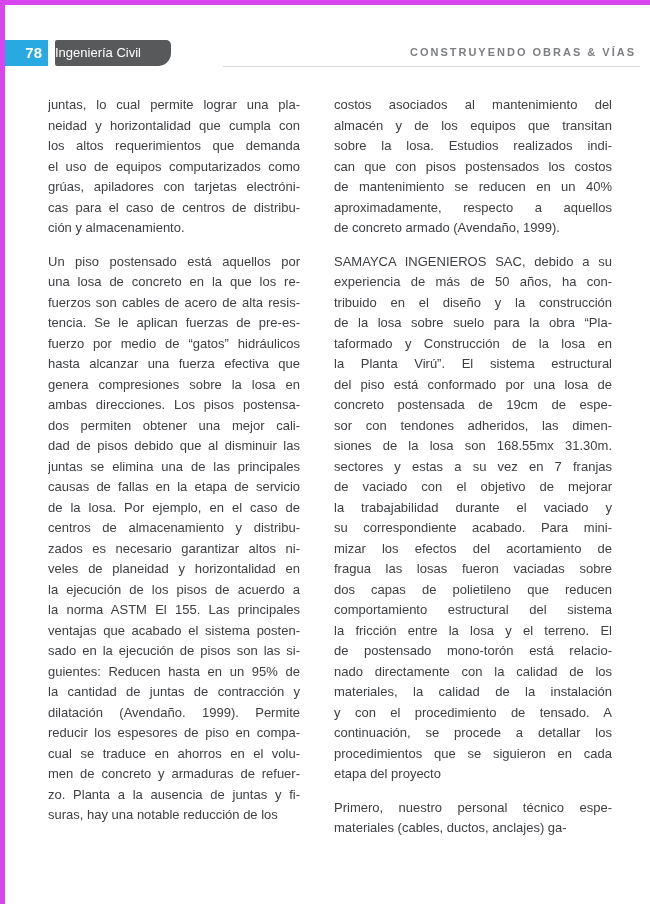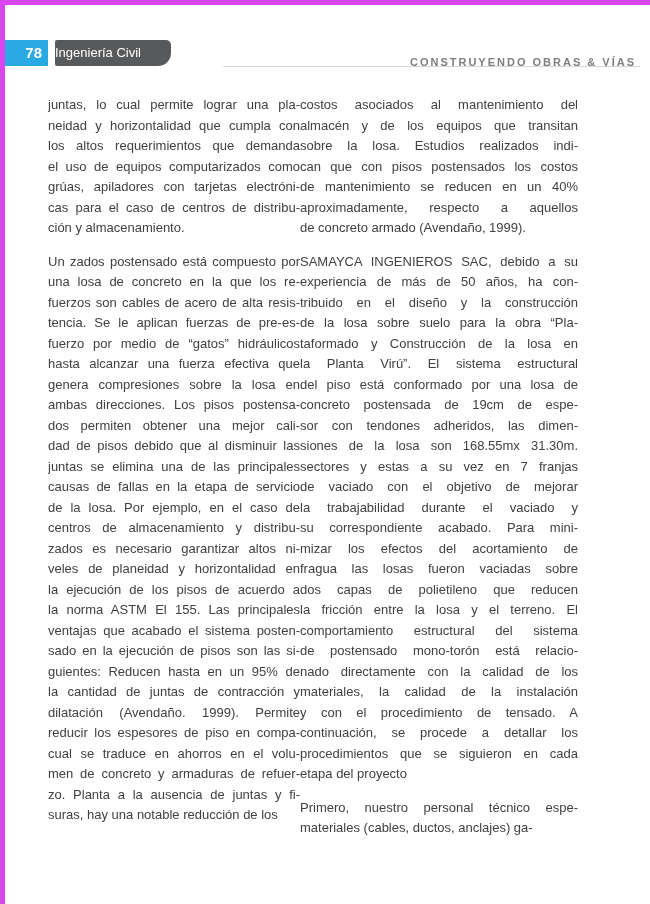--- a/index.html
+++ b/index.html
@@ -47,38 +47,39 @@
     color: #ffffff;
     font-size: 13px;
     font-weight: normal;
     text-align: left;
     line-height: 26px;
     border-radius: 2px 5px 13px 2px;
   }
   .header-title {
     position: absolute;
     right: 17px;
-    top: 16px;
+    top: 6px;
     color: #7d7e81;
     font-size: 11px;
     font-weight: bold;
     letter-spacing: 2px;
   }
   .header-rule {
     position: absolute;
     left: 218px;
     right: 13px;
     bottom: -1px;
     height: 1px;
     background: #d8d8d8;
   }
   
   .columns {
     display: flex;
     margin: 29px 43px 0 43px;
+    gap: 34px;
     color: #3f4043;
     font-size: 13px;
   }
   .col-left  { width: 252px; flex: 0 0 252px; }
   .col-right { width: 278px; flex: 0 0 278px; }
   .para { margin: 0 0 13px 0; }
   .para:last-child { margin-bottom: 0; }
   .line {
     height: 20.5px;
     line-height: 20.5px;
@@ -105,21 +106,21 @@
         <div class="para">
           <div class="line">juntas, lo cual permite lograr una pla-</div>
           <div class="line">neidad y horizontalidad que cumpla con</div>
           <div class="line">los altos requerimientos que demanda</div>
           <div class="line">el uso de equipos computarizados como</div>
           <div class="line">grúas, apiladores con tarjetas electróni-</div>
           <div class="line">cas para el caso de centros de distribu-</div>
           <div class="line last">ción y almacenamiento.</div>
         </div>
         <div class="para">
-          <div class="line">Un zados postensado está compuesto por</div>
+          <div class="line">Un piso postensado está aquellos por</div>
           <div class="line">una losa de concreto en la que los re-</div>
           <div class="line">fuerzos son cables de acero de alta resis-</div>
           <div class="line">tencia. Se le aplican fuerzas de pre-es-</div>
           <div class="line">fuerzo por medio de “gatos” hidráulicos</div>
           <div class="line">hasta alcanzar una fuerza efectiva que</div>
           <div class="line">genera compresiones sobre la losa en</div>
           <div class="line">ambas direcciones. Los pisos postensa-</div>
           <div class="line">dos permiten obtener una mejor cali-</div>
           <div class="line">dad de pisos debido que al disminuir las</div>
           <div class="line">juntas se elimina una de las principales</div>
@@ -163,22 +164,22 @@
           <div class="line">concreto postensada de 19cm de espe-</div>
           <div class="line">sor con tendones adheridos, las dimen-</div>
           <div class="line">siones de la losa son 168.55mx 31.30m.</div>
           <div class="line">sectores y estas a su vez en 7 franjas</div>
           <div class="line">de vaciado con el objetivo de mejorar</div>
           <div class="line">la trabajabilidad durante el vaciado y</div>
           <div class="line">su correspondiente acabado. Para mini-</div>
           <div class="line">mizar los efectos del acortamiento de</div>
           <div class="line">fragua las losas fueron vaciadas sobre</div>
           <div class="line">dos capas de polietileno que reducen</div>
+          <div class="line">comportamiento estructural del sistema</div>
           <div class="line">la fricción entre la losa y el terreno. El</div>
-          <div class="line">comportamiento estructural del sistema</div>
           <div class="line">de postensado mono-torón está relacio-</div>
           <div class="line">nado directamente con la calidad de los</div>
           <div class="line">materiales, la calidad de la instalación</div>
           <div class="line">y con el procedimiento de tensado. A</div>
           <div class="line">continuación, se procede a detallar los</div>
           <div class="line">procedimientos que se siguieron en cada</div>
           <div class="line last">etapa del proyecto</div>
         </div>
         <div class="para">
           <div class="line">Primero, nuestro personal técnico espe-</div>

